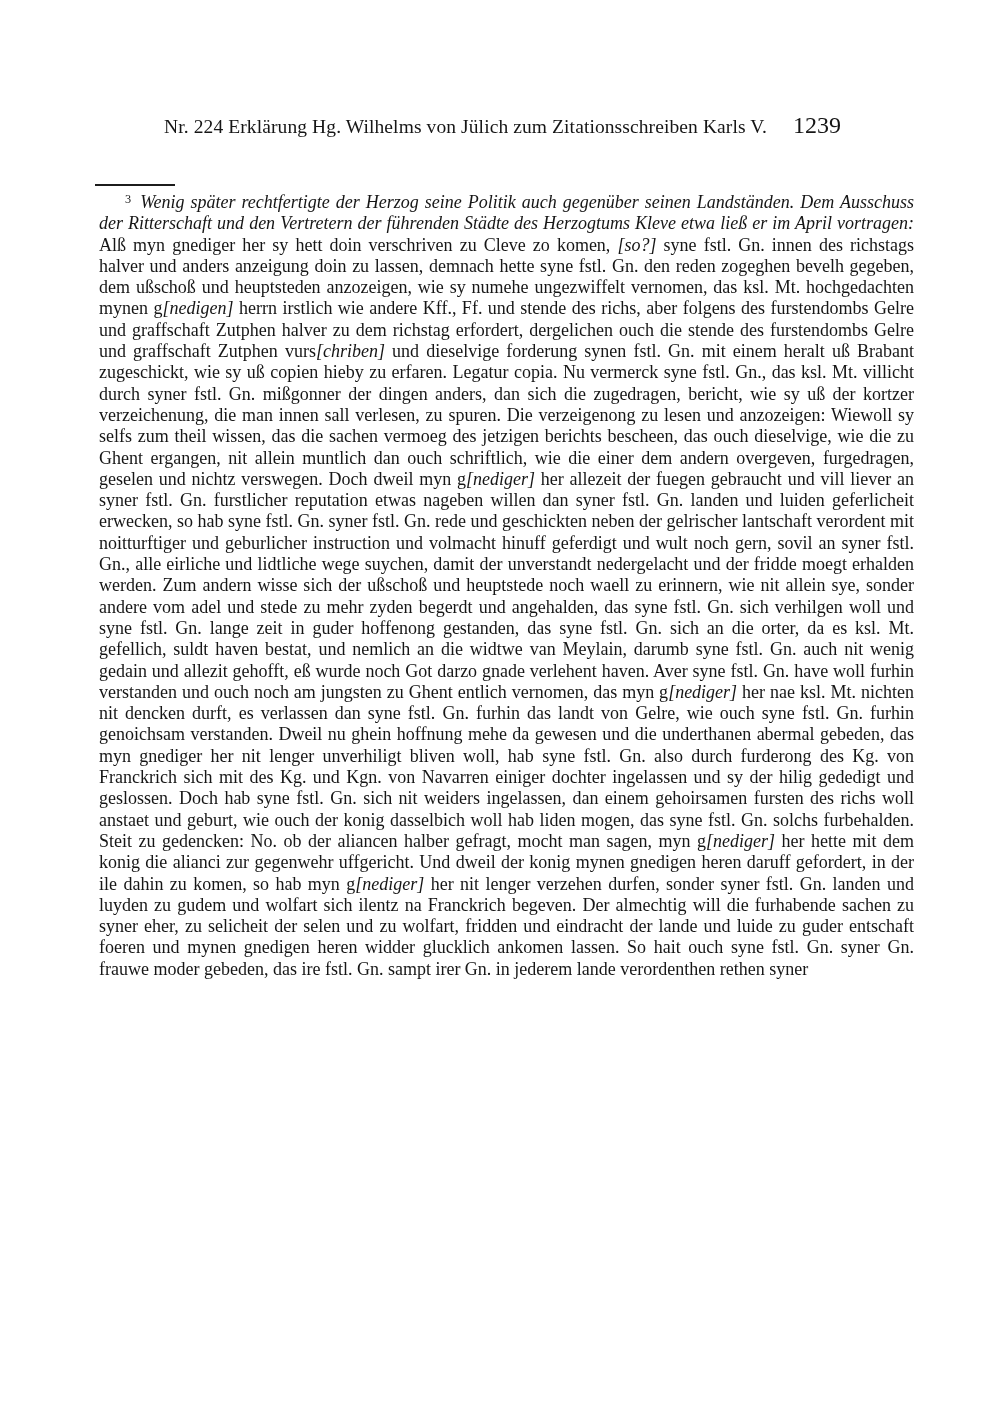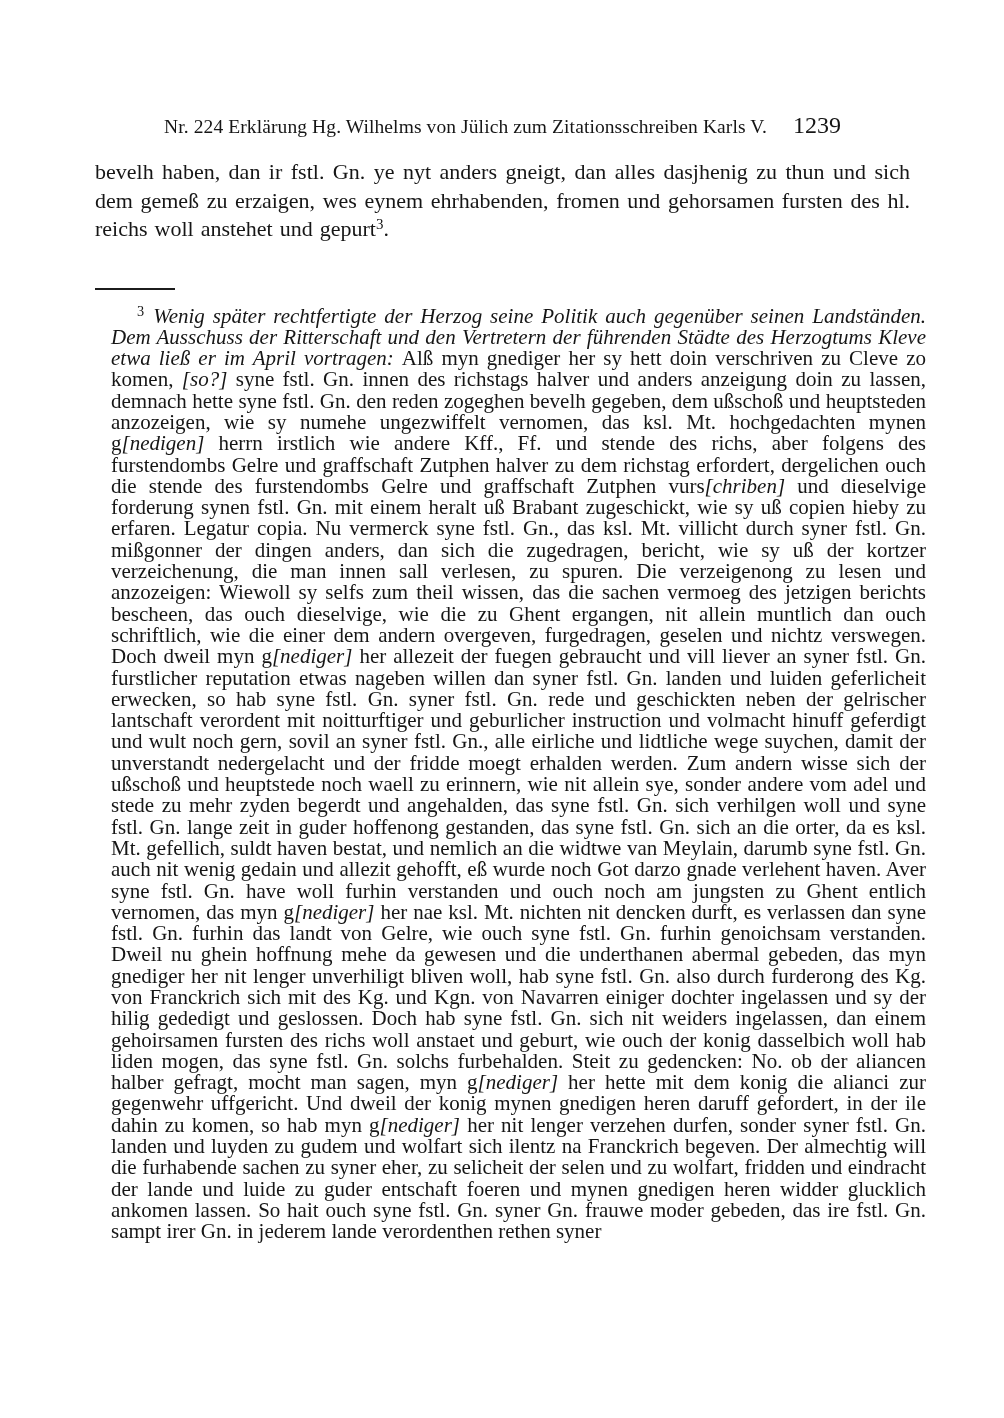--- a/index.html
+++ b/index.html
@@ -57,23 +57,23 @@
   .footnote-block {
     margin-top: 44px;
   }
   .footnote-rule {
     width: 80px;
     height: 0;
     border-top: 2px solid #1c1c1c;
     margin: 0 0 6px 0;
   }
   .footnote {
-    margin: 16px;
+    margin: 4px;
     width: 815px;
-    font-size: 21px;
+    font-size: 18px;
     line-height: 21.3px;
     text-align: justify;
     text-indent: 26px;
   }
   .fn-num {
     margin-right: 9px;
   }
   .it {
     font-style: italic;
   }
@@ -81,20 +81,19 @@
 </head>
 <body>
 
 <div class="page">
 
   <div class="running-head">
     <span class="running-title">Nr. 224 Erklärung Hg. Wilhelms von Jülich zum Zitationsschreiben Karls V.</span>
     <span class="page-number">1239</span>
   </div>
 
-  <p class="body-text"><span>bevelh haben, dan ir fstl. Gn. ye nyt anders gneigt, dan alles dasjhenig zu thun und sich dem gemeß zu erzaigen, wes eynem ehrhabenden, fromen und gehorsamen fursten des hl. reichs woll anstehet und gepurt</span><sup>3</sup><span>.</span></p>
 
   <div class="footnote-block">
     <div class="footnote-rule"></div>
     <p class="footnote"><sup class="fn-num">3</sup><span><span class="it">Wenig später rechtfertigte der Herzog seine Politik auch gegenüber seinen Landständen. Dem Ausschuss der Ritterschaft und den Vertretern der führenden Städte des Herzogtums Kleve etwa ließ er im April vortragen: </span><span>Alß myn gnediger her sy hett doin verschriven zu Cleve zo komen, </span><span class="it">[so?]</span><span> syne fstl. Gn. innen des richstags halver und anders anzeigung doin zu lassen, demnach hette syne fstl. Gn. den reden zogeghen bevelh gegeben, dem ußschoß und heuptsteden anzozeigen, wie sy numehe ungezwiffelt vernomen, das ksl. Mt. hochgedachten mynen g</span><span class="it">[nedigen]</span><span> herrn irstlich wie andere Kff., Ff. und stende des richs, aber folgens des furstendombs Gelre und graffschaft Zutphen halver zu dem richstag erfordert, dergelichen ouch die stende des furstendombs Gelre und graffschaft Zutphen vurs</span><span class="it">[chriben]</span><span> und dieselvige forderung synen fstl. Gn. mit einem heralt uß Brabant zugeschickt, wie sy uß copien hieby zu erfaren. Legatur copia. Nu vermerck syne fstl. Gn., das ksl. Mt. villicht durch syner fstl. Gn. mißgonner der dingen anders, dan sich die zugedragen, bericht, wie sy uß der kortzer verzeichenung, die man innen sall verlesen, zu spuren. Die verzeigenong zu lesen und anzozeigen: Wiewoll sy selfs zum theil wissen, das die sachen vermoeg des jetzigen berichts bescheen, das ouch dieselvige, wie die zu Ghent ergangen, nit allein muntlich dan ouch schriftlich, wie die einer dem andern overgeven, furgedragen, geselen und nichtz verswegen. Doch dweil myn g</span><span class="it">[nediger]</span><span> her allezeit der fuegen gebraucht und vill liever an syner fstl. Gn. furstlicher reputation etwas nageben willen dan syner fstl. Gn. landen und luiden geferlicheit erwecken, so hab syne fstl. Gn. syner fstl. Gn. rede und geschickten neben der gelrischer lantschaft verordent mit noitturftiger und geburlicher instruction und volmacht hinuff geferdigt und wult noch gern, sovil an syner fstl. Gn., alle eirliche und lidtliche wege suychen, damit der unverstandt nedergelacht und der fridde moegt erhalden werden. Zum andern wisse sich der ußschoß und heuptstede noch waell zu erinnern, wie nit allein sye, sonder andere vom adel und stede zu mehr zyden begerdt und angehalden, das syne fstl. Gn. sich verhilgen woll und syne fstl. Gn. lange zeit in guder hoffenong gestanden, das syne fstl. Gn. sich an die orter, da es ksl. Mt. gefellich, suldt haven bestat, und nemlich an die widtwe van Meylain, darumb syne fstl. Gn. auch nit wenig gedain und allezit gehofft, eß wurde noch Got darzo gnade verlehent haven. Aver syne fstl. Gn. have woll furhin verstanden und ouch noch am jungsten zu Ghent entlich vernomen, das myn g</span><span class="it">[nediger]</span><span> her nae ksl. Mt. nichten nit dencken durft, es verlassen dan syne fstl. Gn. furhin das landt von Gelre, wie ouch syne fstl. Gn. furhin genoichsam verstanden. Dweil nu ghein hoffnung mehe da gewesen und die underthanen abermal gebeden, das myn gnediger her nit lenger unverhiligt bliven woll, hab syne fstl. Gn. also durch furderong des Kg. von Franckrich sich mit des Kg. und Kgn. von Navarren einiger dochter ingelassen und sy der hilig gededigt und geslossen. Doch hab syne fstl. Gn. sich nit weiders ingelassen, dan einem gehoirsamen fursten des richs woll anstaet und geburt, wie ouch der konig dasselbich woll hab liden mogen, das syne fstl. Gn. solchs furbehalden. Steit zu gedencken: No. ob der aliancen halber gefragt, mocht man sagen, myn g</span><span class="it">[nediger]</span><span> her hette mit dem konig die alianci zur gegenwehr uffgericht. Und dweil der konig mynen gnedigen heren daruff gefordert, in der ile dahin zu komen, so hab myn g</span><span class="it">[nediger]</span><span> her nit lenger verzehen durfen, sonder syner fstl. Gn. landen und luyden zu gudem und wolfart sich ilentz na Franckrich begeven. Der almechtig will die furhabende sachen zu syner eher, zu selicheit der selen und zu wolfart, fridden und eindracht der lande und luide zu guder entschaft foeren und mynen gnedigen heren widder glucklich ankomen lassen. So hait ouch syne fstl. Gn. syner Gn. frauwe moder gebeden, das ire fstl. Gn. sampt irer Gn. in jederem lande verordenthen rethen syner</span></span></p>
   </div>
 
 </div>
 
 </body></html>

